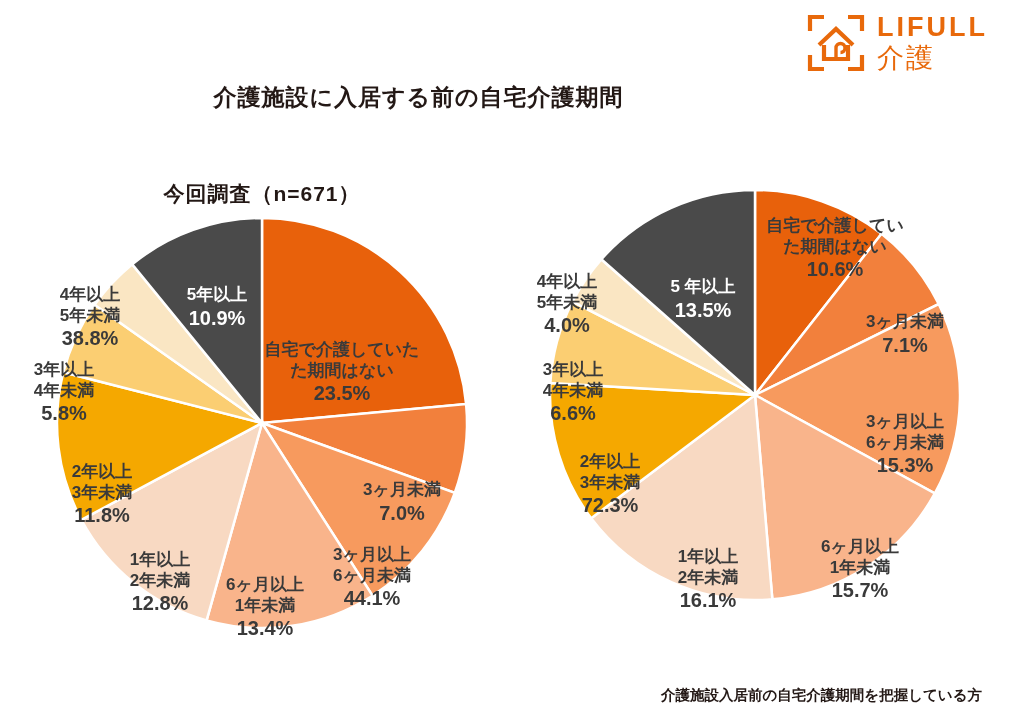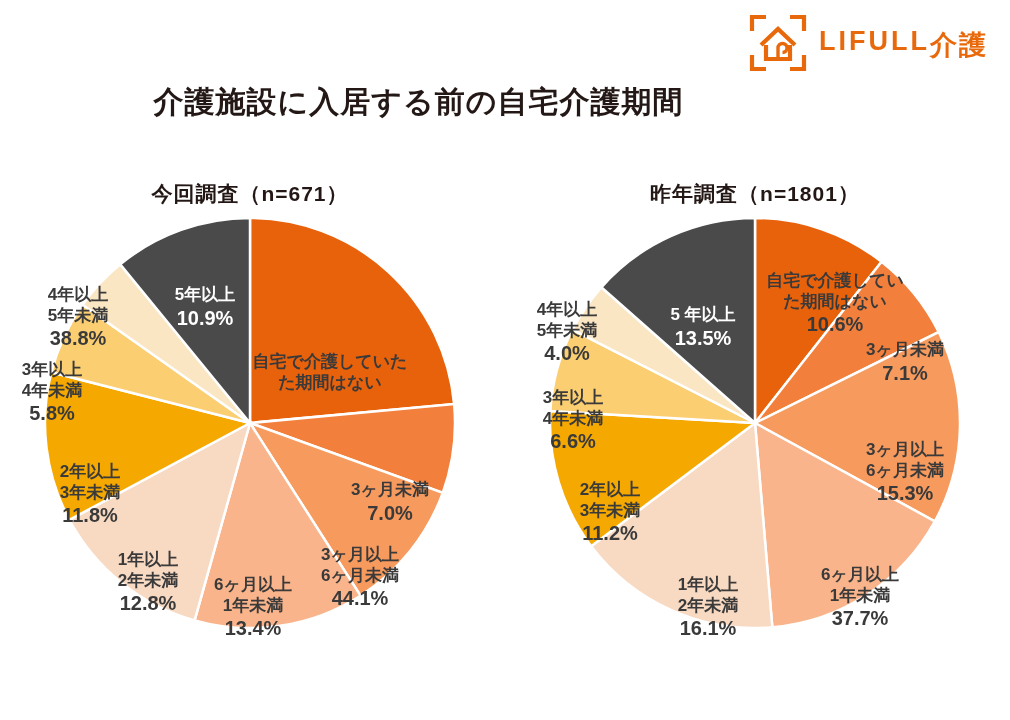--- a/index.html
+++ b/index.html
@@ -21,59 +21,59 @@
     position: absolute;
     top: 14px;
     right: 22px;
     display: flex;
     align-items: center;
     gap: 12px;
   }
   .logo-mark { width: 58px; height: 58px; }
   .logo-word {
     display: flex;
-    flex-direction: row;
+    flex-direction: column;
     align-items: flex-start;
     line-height: 1;
   }
   .logo-word .lifull {
     color: #E8690B;
     font-size: 27px;
     font-weight: bold;
     letter-spacing: 3px;
   }
   .logo-word .kaigo {
     color: #E8690B;
     font-size: 27px;
-    font-weight: bold;
+    font-weight: normal;
     letter-spacing: 2px;
     margin-top: 4px;
   }
 
   
   .page-title {
     position: absolute;
     top: 82px;
     left: 0;
     width: 837px;
     text-align: center;
-    font-size: 30px;
+    font-size: 23px;
     font-weight: bold;
     color: #231815;
     letter-spacing: 1px;
   }
 
   
   .panel {
     position: absolute;
     top: 180px;
     width: 500px;
     height: 470px;
   }
-  .panel.left  { left: 0px; }
+  .panel.left  { left: 0px; padding-left: 12px; }
   .panel.right { left: 505px; }
 
   .panel-title {
     text-align: center;
     font-size: 21px;
     font-weight: bold;
     color: #231815;
     letter-spacing: 1px;
   }
 
@@ -150,20 +150,21 @@
         <path d="M 250 215 L 194.61 412.38 A 205 205 0 0 1 69.33 311.87 Z" fill="#F8D9C2" stroke="#ffffff" stroke-width="2.5"></path>
         <path d="M 250 215 L 69.33 311.87 A 205 205 0 0 1 51.37 164.28 Z" fill="#F5A800" stroke="#ffffff" stroke-width="2.5"></path>
         <path d="M 250 215 L 51.37 164.28 A 205 205 0 0 1 82.54 96.76 Z" fill="#FBCE72" stroke="#ffffff" stroke-width="2.5"></path>
         <path d="M 250 215 L 82.54 96.76 A 205 205 0 0 1 120.21 56.32 Z" fill="#FAE6C3" stroke="#ffffff" stroke-width="2.5"></path>
         <path d="M 250 215 L 120.21 56.32 A 205 205 0 0 1 250.00 10.00 Z" fill="#4A4A4A" stroke="#ffffff" stroke-width="2.5"></path>
       </svg>
     <div id="labels-0">
         <div class="slice-label" style="left: 330px; top: 165px;">
           <div>自宅で介護していた</div>
           <div>た期間はない</div>
+          <span class="pct">23.5%</span>
         </div>
         <div class="slice-label" style="left: 390px; top: 295px;">
           <div>3ヶ月未満</div>
           <span class="pct">7.0%</span>
         </div>
         <div class="slice-label" style="left: 360px; top: 370px;">
           <div>3ヶ月以上</div>
           <div>6ヶ月未満</div>
           <span class="pct">44.1%</span>
         </div>
@@ -194,75 +195,75 @@
         </div>
         <div class="slice-label on-dark" style="left: 205px; top: 100px;">
           <div>5年以上</div>
           <span class="pct">10.9%</span>
         </div>
       </div>
   </div>
 </div>
 
 <div class="panel right">
-  <div class="panel-title">昨年調査（n=1801）</div>
   <div class="pie-wrap">
     <svg class="pie-svg" id="pie-1" width="500" height="430" viewBox="0 0 500 430">
         <path d="M 250 215 L 250.00 10.00 A 205 205 0 0 1 376.55 53.73 Z" fill="#E8610B" stroke="#ffffff" stroke-width="2.5"></path>
         <path d="M 250 215 L 376.55 53.73 A 205 205 0 0 1 433.71 124.03 Z" fill="#F2803C" stroke="#ffffff" stroke-width="2.5"></path>
         <path d="M 250 215 L 433.71 124.03 A 205 205 0 0 1 429.85 313.39 Z" fill="#F79A5E" stroke="#ffffff" stroke-width="2.5"></path>
         <path d="M 250 215 L 429.85 313.39 A 205 205 0 0 1 267.35 419.26 Z" fill="#F9B48B" stroke="#ffffff" stroke-width="2.5"></path>
         <path d="M 250 215 L 267.35 419.26 A 205 205 0 0 1 86.18 338.24 Z" fill="#F8D9C2" stroke="#ffffff" stroke-width="2.5"></path>
         <path d="M 250 215 L 86.18 338.24 A 205 205 0 0 1 45.35 203.10 Z" fill="#F5A800" stroke="#ffffff" stroke-width="2.5"></path>
         <path d="M 250 215 L 45.35 203.10 A 205 205 0 0 1 67.45 121.73 Z" fill="#FBCE72" stroke="#ffffff" stroke-width="2.5"></path>
         <path d="M 250 215 L 67.45 121.73 A 205 205 0 0 1 96.34 79.30 Z" fill="#FAE6C3" stroke="#ffffff" stroke-width="2.5"></path>
         <path d="M 250 215 L 96.34 79.30 A 205 205 0 0 1 250.00 10.00 Z" fill="#4A4A4A" stroke="#ffffff" stroke-width="2.5"></path>
       </svg>
     <div id="labels-1">
-        <div class="slice-label" style="left: 330px; top: 96px; text-align: center;">
+        <div class="slice-label" style="left: 330px; top: 69px; text-align: center;">
           <div>自宅で介護してい</div>
           <div>た期間はない</div>
           <span class="pct">10.6%</span>
         </div>
         <div class="slice-label" style="left: 400px; top: 155px;">
           <div>3ヶ月未満</div>
           <span class="pct">7.1%</span>
         </div>
         <div class="slice-label" style="left: 400px; top: 265px;">
           <div>3ヶ月以上</div>
           <div>6ヶ月未満</div>
           <span class="pct">15.3%</span>
         </div>
         <div class="slice-label" style="left: 355px; top: 390px;">
           <div>6ヶ月以上</div>
           <div>1年未満</div>
-          <span class="pct">37.7%</span>
+          <span class="pct">15.7%</span>
         </div>
         <div class="slice-label" style="left: 203px; top: 400px;">
           <div>1年以上</div>
           <div>2年未満</div>
           <span class="pct">16.1%</span>
         </div>
         <div class="slice-label" style="left: 105px; top: 305px;">
           <div>2年以上</div>
           <div>3年未満</div>
-          <span class="pct">11.2%</span>
+          <span class="pct">72.3%</span>
         </div>
         <div class="slice-label" style="left: 68px; top: 213px;">
           <div>3年以上</div>
           <div>4年未満</div>
           <span class="pct">6.6%</span>
         </div>
         <div class="slice-label" style="left: 62px; top: 125px;">
           <div>4年以上</div>
           <div>5年未満</div>
           <span class="pct">4.0%</span>
         </div>
         <div class="slice-label on-dark" style="left: 198px; top: 120px;">
           <div>5 年以上</div>
           <span class="pct">13.5%</span>
         </div>
       </div>
   </div>
 </div>
 
 <div class="footnote">
+  <div>介護施設入居前の自宅介護期間を把握している方</div>
 </div>
 
 </body></html>

